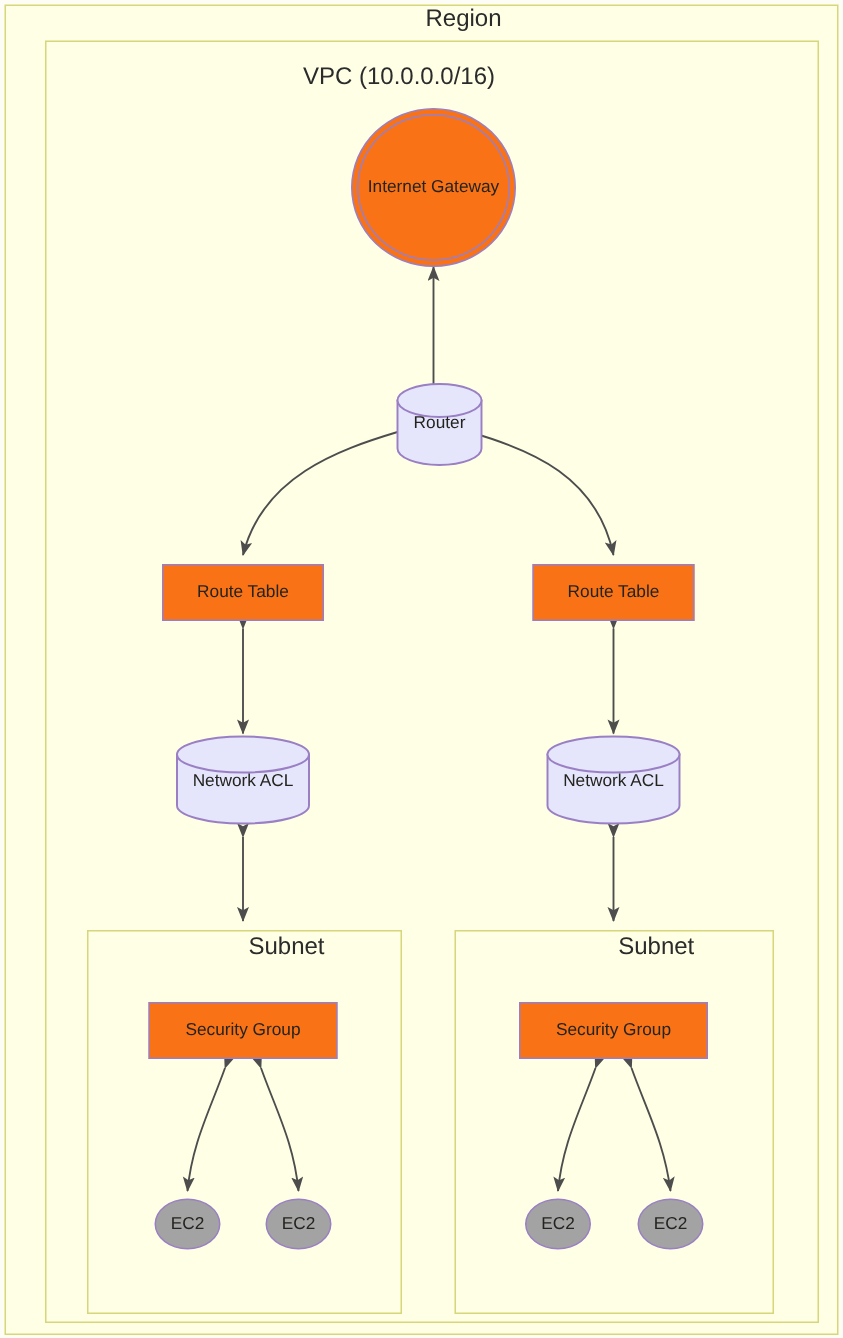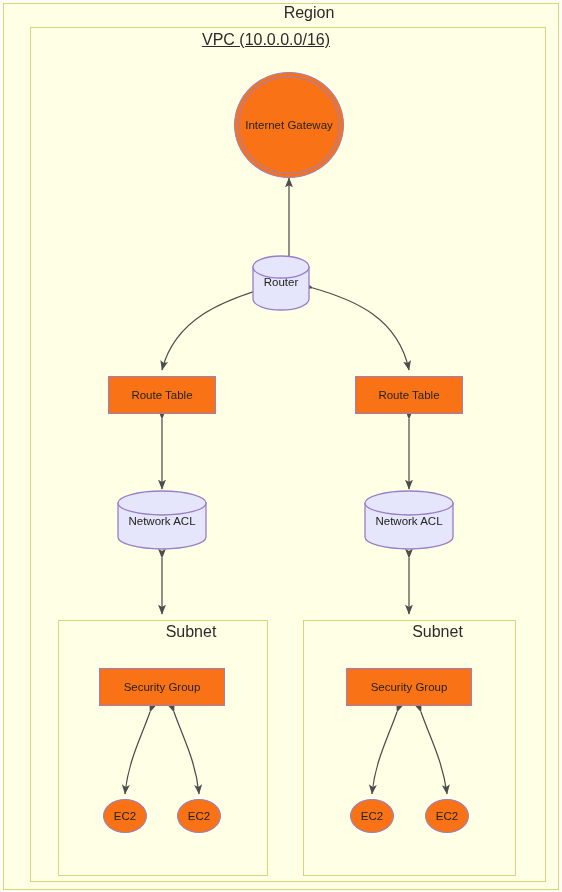--- a/index.html
+++ b/index.html
@@ -50,21 +50,21 @@
     color: #23231f;
     font-size: 11.5px;
     white-space: nowrap;
     z-index: 3;
   }
   .rect-node {
     background: #f97316;
     border: 1.3px solid #9a7fc4;
   }
   .ellipse-node {
-    background: #f97316;
+    background: #a3a3a3;
     border: 1.3px solid #9a7fc4;
     border-radius: 50%;
   }
   .double-circle {
     background: #f97316;
     border: 1.3px solid #9a7fc4;
     border-radius: 50%;
   }
   .double-circle::after {
     content: "";
@@ -90,21 +90,21 @@
 </style>
 </head>
 <body>
 
 <div id="canvas">
 
   <div class="container" style="left:3px; top:3px; width:556px; height:887px;"></div>
   <div class="container-label" style="left:3px; width:556px; top:4px;">Region</div>
 
   <div class="container" style="left:30px; top:27px; width:516px; height:855px;"></div>
-  <div class="container-label" style="left:30px; width:416px; top:31px;text-decoration:underline;">VPC (10.0.0.0/16)</div>
+  <div class="container-label" style="left:30px; width:416px; top:43px;">VPC (10.0.0.0/16)</div>
 
   <div class="container" style="left:58px; top:620px; width:210px; height:256px;"></div>
   <div class="container-label" style="left:58px; width:210px; top:623px;">Subnet</div>
 
   <div class="container" style="left:303px; top:620px; width:213px; height:256px;"></div>
   <div class="container-label" style="left:303px; width:213px; top:623px;">Subnet</div>
 
   <svg id="wires" viewBox="0 0 562 892" xmlns="http://www.w3.org/2000/svg">
     <defs>
       <marker id="ah" markerWidth="9" markerHeight="9" refX="7.5" refY="3.2" orient="auto" markerUnits="strokeWidth">
@@ -132,21 +132,21 @@
 
       <path d="M397,712 C387,740 375,762 372,794"></path>
       <path d="M421,712 C431,740 443,762 447,794"></path>
     </g>
   </svg>
 
   <div class="node double-circle" style="left:234px; top:72px; width:110px; height:106px;">
     <span>Internet Gateway</span>
   </div>
 
-  <div class="cyl" style="left:252px; top:255px; width:58px; height:56px;">
+  <div class="cyl" style="left:264px; top:255px; width:58px; height:56px;">
     <svg width="58" height="56" viewBox="0 0 58 56" xmlns="http://www.w3.org/2000/svg">
       <path d="M1,12 L1,44 A28,11 0 0 0 57,44 L57,12 Z" fill="#e5e5fb" stroke="#9a7fc4" stroke-width="1.3"></path>
       <ellipse cx="29" cy="12" rx="28" ry="11" fill="#e5e5fb" stroke="#9a7fc4" stroke-width="1.3"></ellipse>
     </svg>
     <div class="cyl-text" style="top:21px;">Router</div>
   </div>
 
   <div class="node rect-node" style="left:108px; top:376px; width:108px; height:38px;">
     <span>Route Table</span>
   </div>

